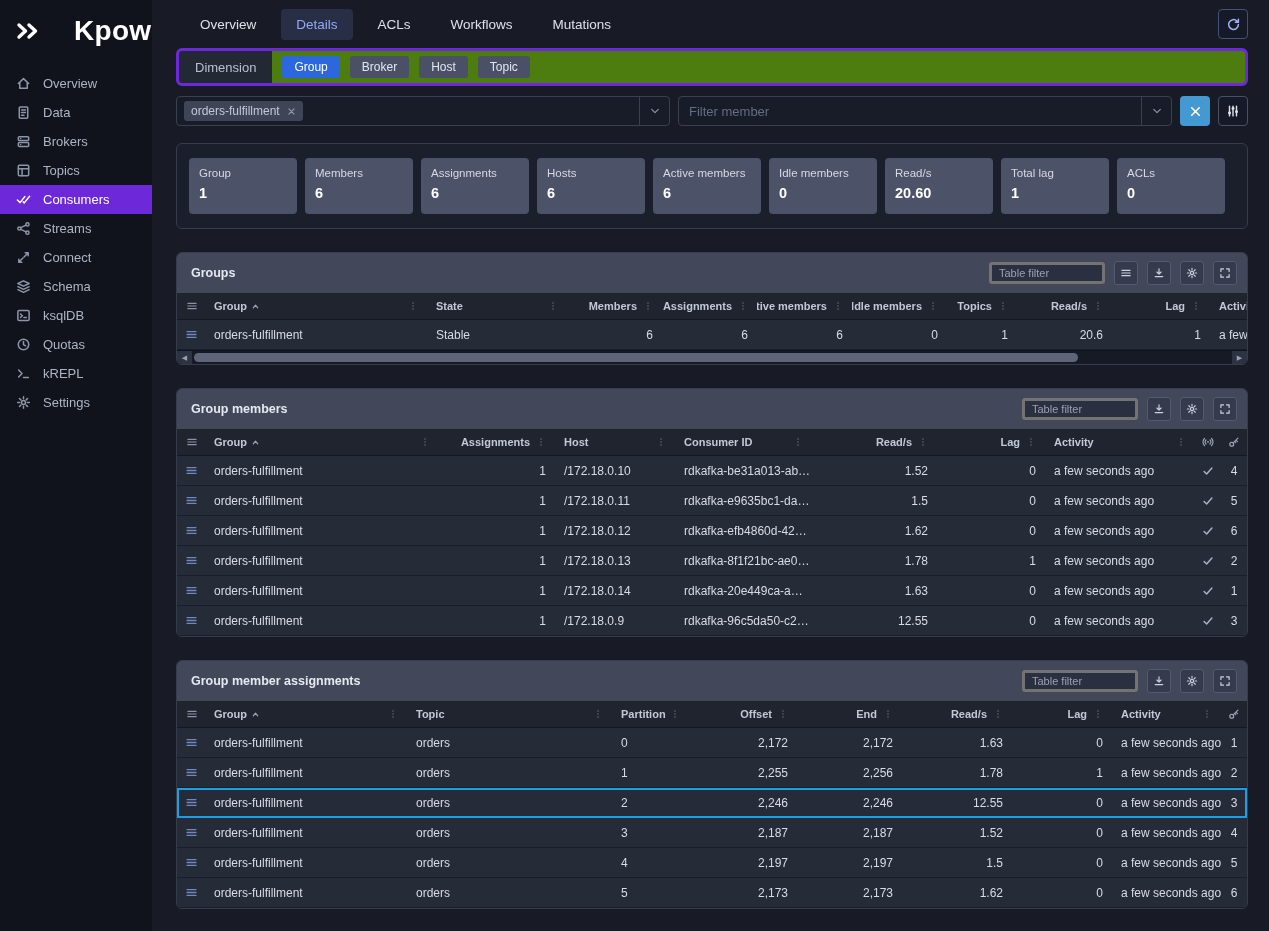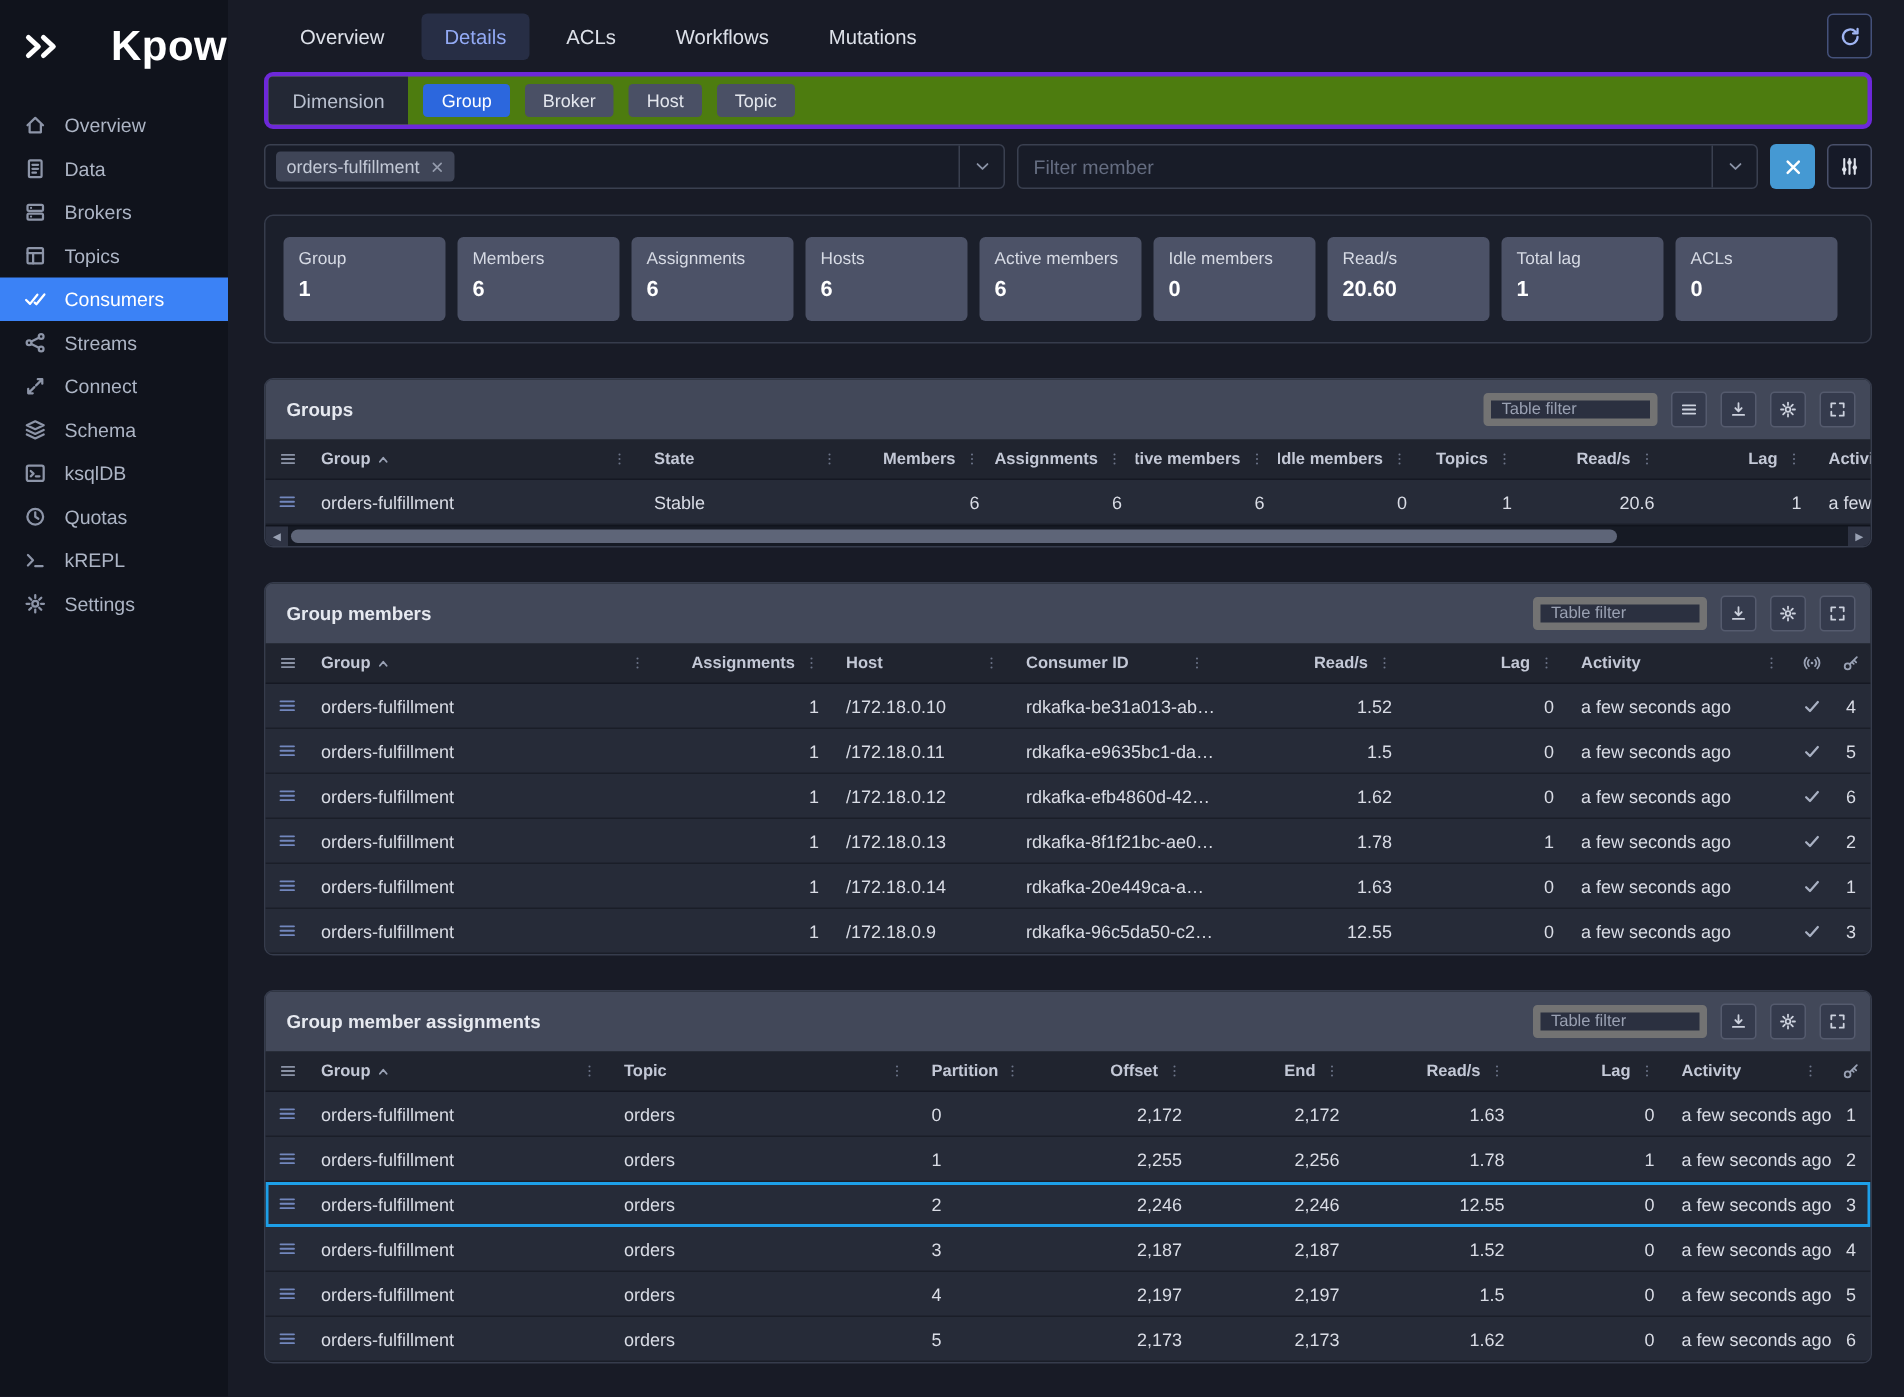--- a/index.html
+++ b/index.html
@@ -7,21 +7,21 @@
     font-family:"Liberation Sans", sans-serif; -webkit-font-smoothing:antialiased; }
   .app { display:flex; width:1269px; height:931px; }
 
   
   .sidebar { width:152px; background:#10131c; flex-shrink:0; }
   .logo { display:flex; align-items:center; gap:8px; padding:15px 14px 22px 16px; color:#fff; }
   .logo-text { font-size:28px; font-weight:700; letter-spacing:.3px;margin-left:24px; }
   .nav-item { display:flex; align-items:center; gap:11px; height:29px; padding:0 16px;
     color:#adb5c5; font-size:13px; cursor:pointer; }
   .nav-item .nicon { width:16px; font-size:15px; display:flex; color:#8d95a8; }
-  .nav-item.active { background:#3b82f6; color:#fff; }
+  .nav-item.active { background:#6d28d9; color:#fff; }
   .nav-item.active .nicon { color:#fff; }
 
   
   .main { flex:1; padding:0 21px 0 24px; overflow:hidden; }
 
   .tabbar { height:48px; display:flex; align-items:center; }
   .tabs { display:flex; gap:10px; margin-left:9px; }
   .tab { padding:8px 15px; font-size:13.5px; color:#dde1e9; border-radius:4px; cursor:pointer; }
   .tab.active { background:#272e45; color:#93aaf5; }
   .btn-refresh { margin-left:auto; width:30px; height:30px; border:1px solid #44517a; border-radius:4px;
@@ -55,21 +55,21 @@
   .cards { display:flex; gap:8px; }
   .card { width:108px; height:56px; background:#4c5267; border-radius:4px; padding:9px 10px; }
   .card-label { font-size:11.5px; color:#d6dae4; white-space:nowrap; }
   .card-value { font-size:14.5px; color:#fff; font-weight:600; margin-top:6px; }
 
   
   .tpanel { margin-top:23px; border:1px solid #363c4c; border-radius:6px; background:#20242f; overflow:hidden; padding:0; }
   .tpanel-header { height:40px; background:#424859; display:flex; align-items:center; padding:0 10px 0 14px; }
   .tpanel-title { font-size:12.5px; font-weight:700; color:#e6e9f0; }
   .tpanel-tools { margin-left:auto; display:flex; gap:9px; align-items:center; }
-  .tfilter { width:116px; height:22px; background:#2b3040; border:5px solid #737373; border-radius:3px;
+  .tfilter { width:116px; height:22px; background:#2b3040; border:3px solid #737373; border-radius:3px;
     color:#c8cdd9; font-size:11px; padding:0 7px; outline:none; }
   .tfilter::placeholder { color:#9aa1b2; }
   .tool-btn { width:24px; height:24px; background:#353b4d; border:1px solid #555b6e; border-radius:3px;
     color:#ccd1dd; display:flex; align-items:center; justify-content:center; font-size:12px; cursor:pointer; }
 
   .thead { background:#20242f; height:27px; align-items:center; font-size:11px; font-weight:700;
     color:#c3c8d6; border-bottom:1px solid #151823; }
   .trow { background:#262b38; height:30px; align-items:center; font-size:12px; color:#d9dce5;
     border-bottom:1px solid #1a1e28; cursor:pointer; }
   .trow.highlighted { outline:2px solid var(--row_highlight,#1d9fe8); outline-offset:-2px; }

